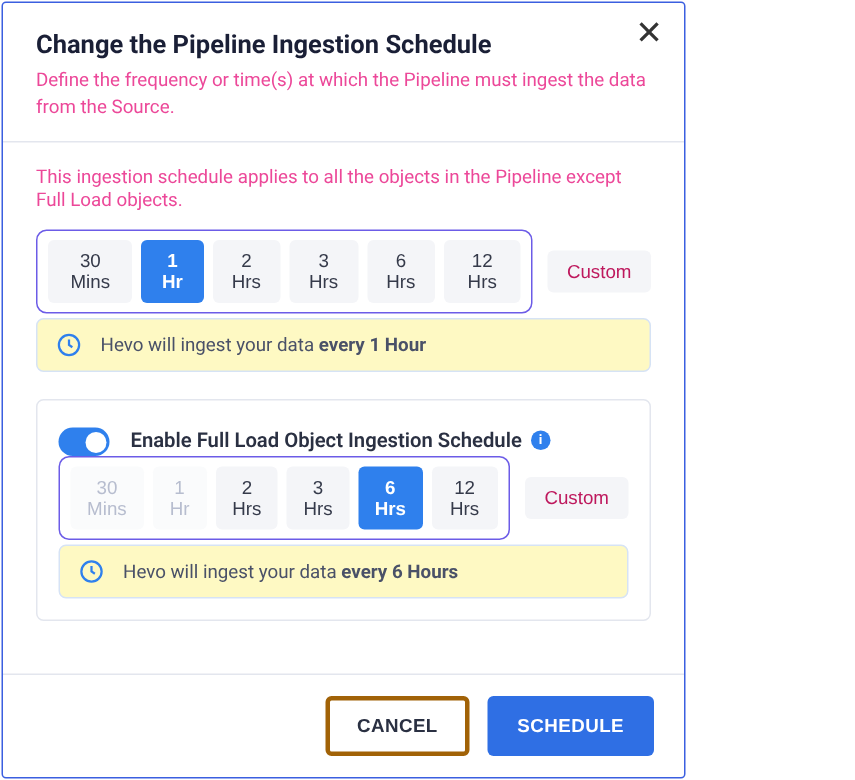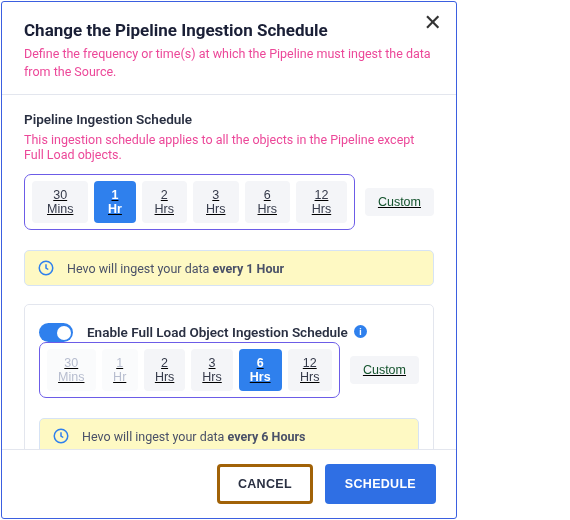--- a/index.html
+++ b/index.html
@@ -62,22 +62,21 @@
   }
   .section-desc {
     font-size: 12.5px;
     color: #ec4899;
     margin-bottom: 12px;
   }
   .seg-wrap {
     display: flex;
     align-items: center;
     gap: 10px;
-    margin-bottom: 20px;
-    text-decoration: underline;
+    margin-bottom: 3px;
   }
   .seg-group {
     display: flex;
     gap: 6px;
     border: 1.5px solid #6c5ce7;
     border-radius: 7px;
     padding: 6px 7px;
   }
   .seg-btn {
     padding: 7px 11px;
@@ -96,21 +95,21 @@
   }
   .seg-btn.disabled {
     color: #b7bdcf;
     background: #fafbfc;
     cursor: default;
   }
   .custom-btn {
     padding: 7px 13px;
     border: none;
     background: #f4f5f8;
-    color: #14532d;
+    color: #be185d;
     font-size: 12.5px;
     font-weight: 500;
     border-radius: 4px;
     cursor: pointer;
   }
   .info-strip {
     border: 1px solid #d6e3f5;
     background: #fef9c3;
     border-radius: 5px;
     padding: 8px 12px;
@@ -220,21 +219,20 @@
   <div class="header">
     <div class="title">Change the Pipeline Ingestion Schedule</div>
     <div class="subtitle">Define the frequency or time(s) at which the Pipeline must ingest the data from the Source.</div>
     <div class="close">✕</div>
   </div>
 
   <div class="divider"></div>
 
   <div class="body">
 
-    <div class="section-label">Pipeline Ingestion Schedule</div>
     <div class="section-desc">This ingestion schedule applies to all the  objects in the Pipeline except Full Load objects.</div>
 
     <div class="seg-wrap">
       <div class="seg-group" id="sched-group">
           <button class="seg-btn">30 Mins</button>
           <button class="seg-btn active">1 Hr</button>
           <button class="seg-btn">2 Hrs</button>
           <button class="seg-btn">3 Hrs</button>
           <button class="seg-btn">6 Hrs</button>
           <button class="seg-btn">12 Hrs</button>

